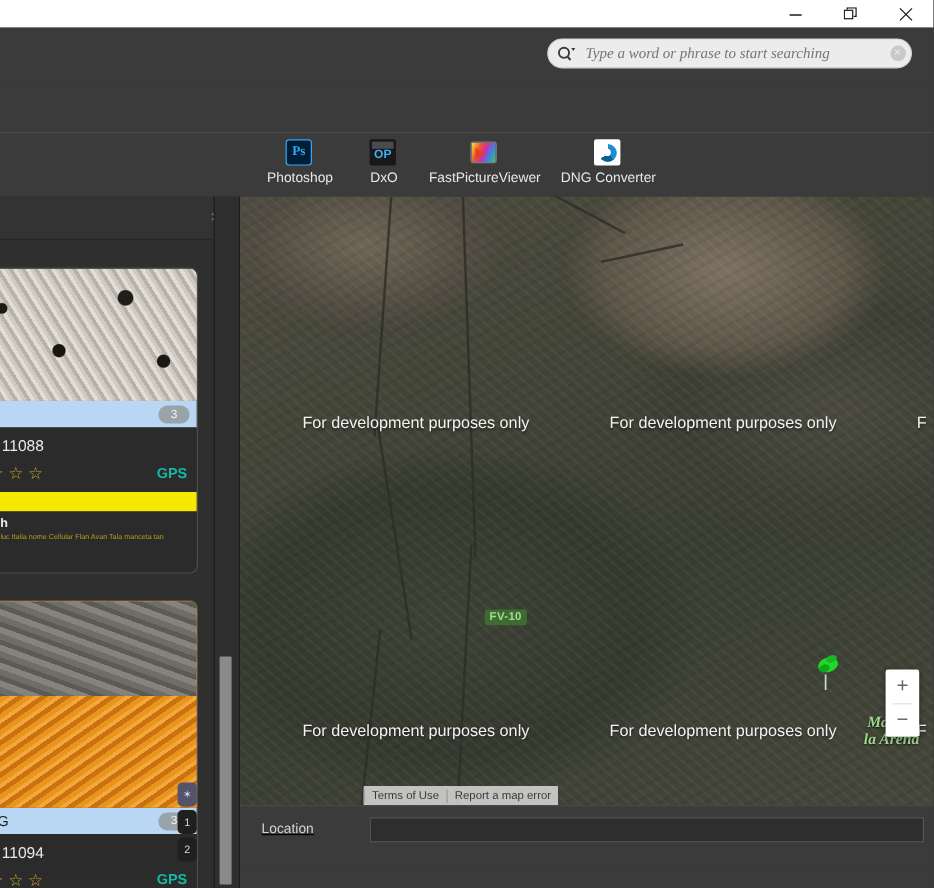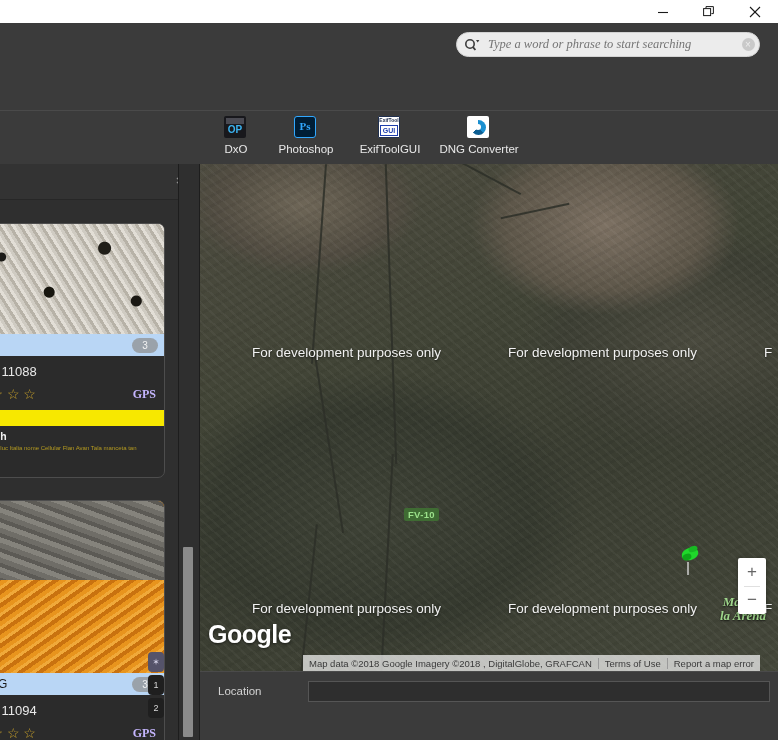--- a/index.html
+++ b/index.html
@@ -169,21 +169,21 @@
   }
   .card-filename { font-size: 12px; color: #1b1b1b; font-family:"Liberation Sans",sans-serif; }
   .card-badge {
     min-width: 26px; height: 15px; border-radius: 8px; background: #9aa2aa;
     color: #f2f2f2; font-size: 10px; line-height: 15px; text-align: center; padding: 0 6px;
   }
   .card-meta { padding: 8px 8px 0 8px; }
   .card-title { font-size: 13px; color: #e9e9e9; margin-bottom: 6px; }
   .card-rating { display: flex; align-items: center; justify-content: space-between; height: 18px; }
   .stars { display: flex; gap: 7px; color: #c8a12a; font-size: 14px; line-height: 14px; }
-  .gps { color: #c4b5fd; font-size: 12px; font-weight: bold; font-family:Liberation Serif, serif; }
+  .gps { color: #14b8a6; font-size: 12px; font-weight: bold; font-family:Liberation Sans, sans-serif; }
   .card-bar { height: 16px; background: #f7e800; margin: 7px 0 0 0; }
   .card-foot { padding: 4px 8px 0 8px; }
   .card-time { font-size: 10.5px; color: #f0f0f0; font-weight: bold; font-family:"Liberation Sans",sans-serif; }
   .card-note {
     font-size: 6px; color: #b59b20; line-height: 8px; margin-top: 2px;
     white-space: nowrap; overflow: hidden; filter: blur(.35px);
   }
 
   
   .minitabs {
@@ -266,21 +266,21 @@
   .zoomctl button {
     width: 28px; height: 28px; border: 0; background: transparent; cursor: pointer;
     color: #666; font-size: 17px; line-height: 28px; padding: 0;
     font-family:"Liberation Sans",sans-serif;
   }
   .zoomctl .hr { position:absolute; left:6px; top:28px; width:16px; height:1px; background:#e0e0e0; }
 
   
   .formpanel {
     position: absolute; left: 200px; top: 671px; width: 578px; height: 50px;
-    background: #3b3b3b; border-top: 1px solid #4a4a4a; padding: 6px 8px 0 8px;
+    background: #3b3b3b; border-top: 1px solid #4a4a4a; padding: 6px 8px 0 8px; text-decoration: underline;
   }
   .formrow { display: flex; align-items: center; height: 26px; margin-bottom: 5px; }
   .formlabel {
     width: 100px; font-size: 11.5px; color: #d2d2d2;
     font-family:"Liberation Sans",sans-serif; padding-left: 10px;
   }
   .forminput {
     flex: 1; height: 21px; background: #2e2e2e; border: 1px solid #555;
     color: #dcdcdc; font-size: 11.5px; padding: 0 5px; outline: none;
     font-family:"Liberation Sans",sans-serif;
@@ -324,48 +324,45 @@
       <div class="search-clear">
         <span>×</span>
       </div>
     </div>
   </div>
 
   <div class="toolbar">
     <div class="tb-spacer"></div>
     <div class="tb-items">
 
+      <div class="tb-item">
+        <div class="tb-icon">
+            <div class="ic-ps">Ps</div>
+          </div>
+        <div class="tb-label">Photoshop</div>
+      </div>
+
       <div class="tb-item" style="width:56px">
         <div class="tb-icon">
           <div class="ic-dxo">
               <div class="bar"></div>
               <div class="op">OP</div>
             </div>
         </div>
         <div class="tb-label">DxO</div>
       </div>
 
-      <div class="tb-item">
+
+      <div class="tb-item" style="width:112px">
         <div class="tb-icon">
-            <div class="ic-ps">Ps</div>
+            <div class="ic-fpv"></div>
           </div>
-        <div class="tb-label">Photoshop</div>
-      </div>
-
-
-
-      <div class="tb-item" style="width:84px">
-        <div class="tb-icon">
-          <div class="ic-etg">
-              <div class="t">ExifTool</div>
-              <div class="g">GUI</div>
-            </div>
-        </div>
-        <div class="tb-label">ExifToolGUI</div>
-      </div>
+        <div class="tb-label">FastPictureViewer</div>
+      </div>
+
 
 
       <div class="tb-item" style="width:94px">
         <div class="tb-icon">
           <div class="ic-dng">
               <div class="sw"></div>
             </div>
         </div>
         <div class="tb-label">DNG Converter</div>
       </div>
@@ -463,24 +460,22 @@
         <ellipse cx="15" cy="7" rx="4.6" ry="3" fill="#17b822" transform="rotate(-18 15 7)"></ellipse>
         <ellipse cx="9" cy="15" rx="4.5" ry="3.2" fill="#0ea519" transform="rotate(-18 9 15)"></ellipse>
       </svg>
     </div>
 
     <div class="placename">
       <div>Malpaís</div>
       <div>la Arena</div>
     </div>
 
-    <div class="google-logo">Google</div>
 
     <div class="attrib">
-      <span>Map data ©2018 Google Imagery ©2018 , DigitalGlobe, GRAFCAN</span>
       <span class="sep"></span>
       <span>Terms of Use</span>
       <span class="sep"></span>
       <span>Report a map error</span>
     </div>
 
     <div class="zoomctl">
       <button>+</button>
       <div class="hr"></div>
       <button>−</button>

